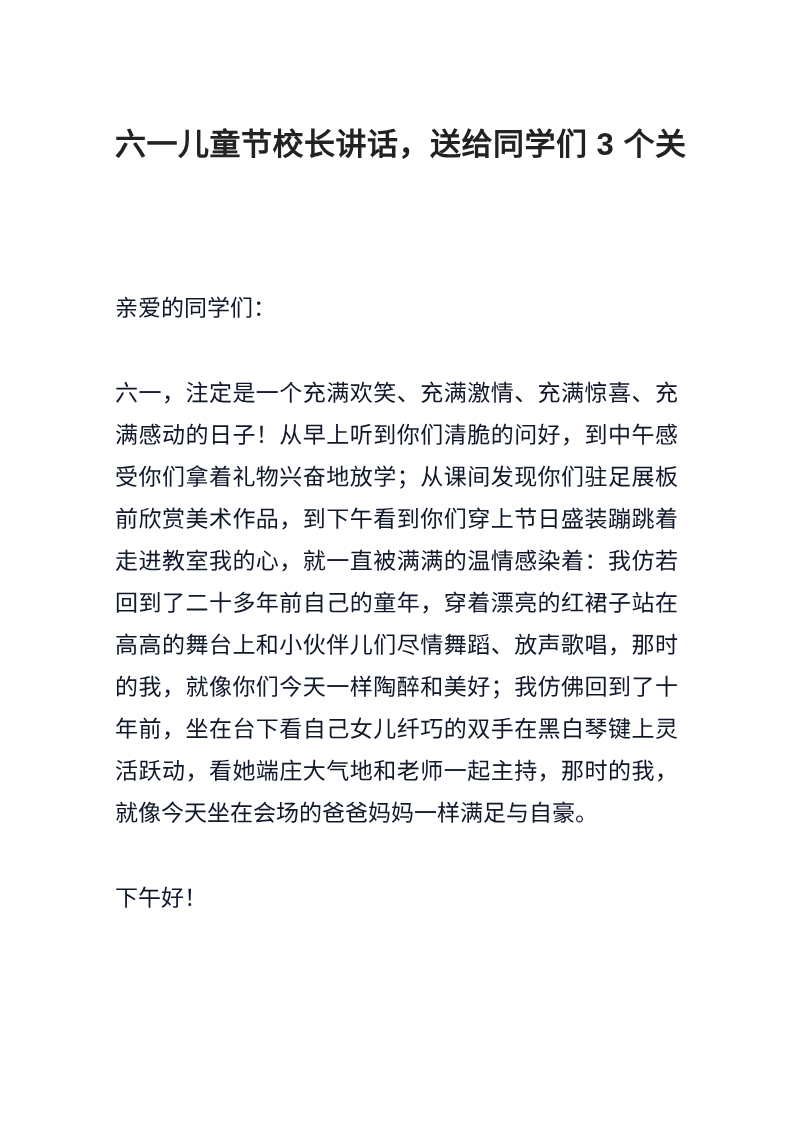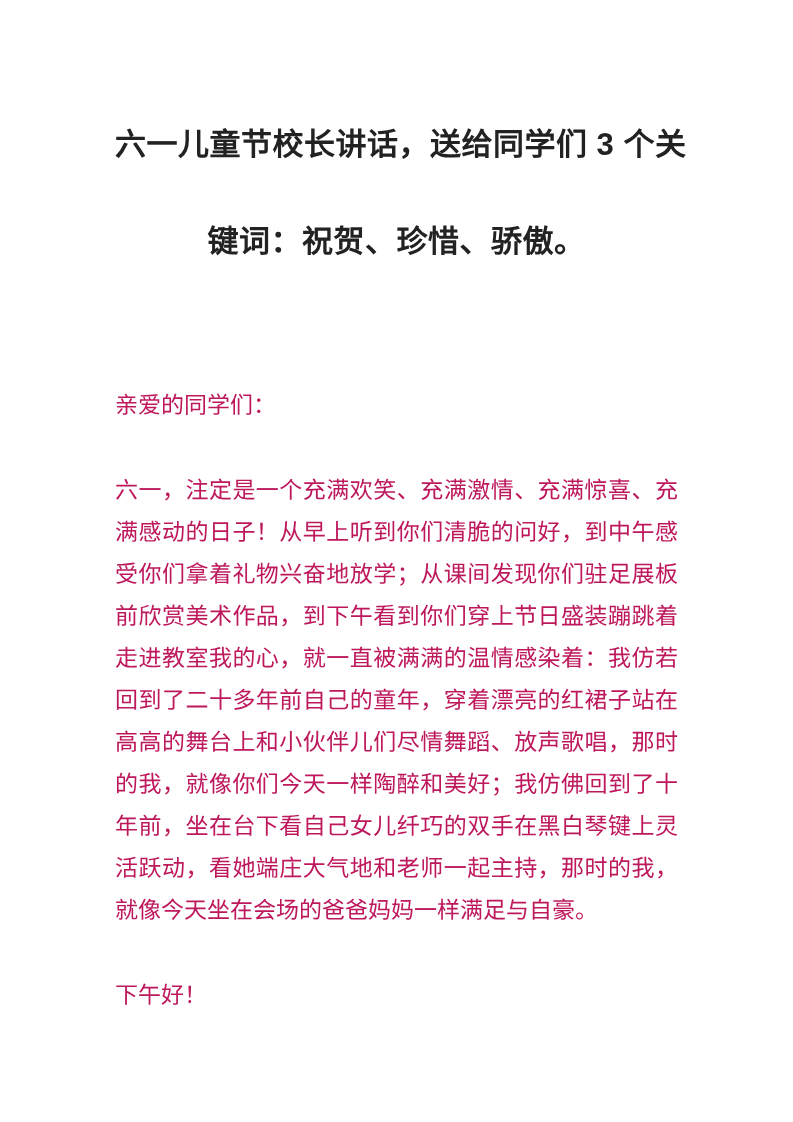--- a/index.html
+++ b/index.html
@@ -31,35 +31,34 @@
   .title-line {
     display: block;
     white-space: nowrap;
   }
   .para {
     margin: 43px 0 0 0;
     padding: 0;
     font-size: 23px;
     font-weight: 400;
     line-height: 42px;
-    color: #be185d;
+    color: #0f172a;
     text-align: justify;
     text-justify: inter-ideograph;
   }
   .para.first-body {
     margin-top: 94px;
   }
 </style>
 </head>
 <body>
 
 <div class="page">
   <h1 class="doc-title">
     <span class="title-line">六一儿童节校长讲话，送给同学们 3 个关</span>
-    <span class="title-line">键词：祝贺、珍惜、骄傲。</span>
   </h1>
 
   <p class="para first-body">亲爱的同学们：</p>
 
   <p class="para">六一，注定是一个充满欢笑、充满激情、充满惊喜、充满感动的日子！从早上听到你们清脆的问好，到中午感受你们拿着礼物兴奋地放学；从课间发现你们驻足展板前欣赏美术作品，到下午看到你们穿上节日盛装蹦跳着走进教室我的心，就一直被满满的温情感染着：我仿若回到了二十多年前自己的童年，穿着漂亮的红裙子站在高高的舞台上和小伙伴儿们尽情舞蹈、放声歌唱，那时的我，就像你们今天一样陶醉和美好；我仿佛回到了十年前，坐在台下看自己女儿纤巧的双手在黑白琴键上灵活跃动，看她端庄大气地和老师一起主持，那时的我，就像今天坐在会场的爸爸妈妈一样满足与自豪。</p>
 
   <p class="para">下午好！</p>
 </div>
 
 </body></html>

